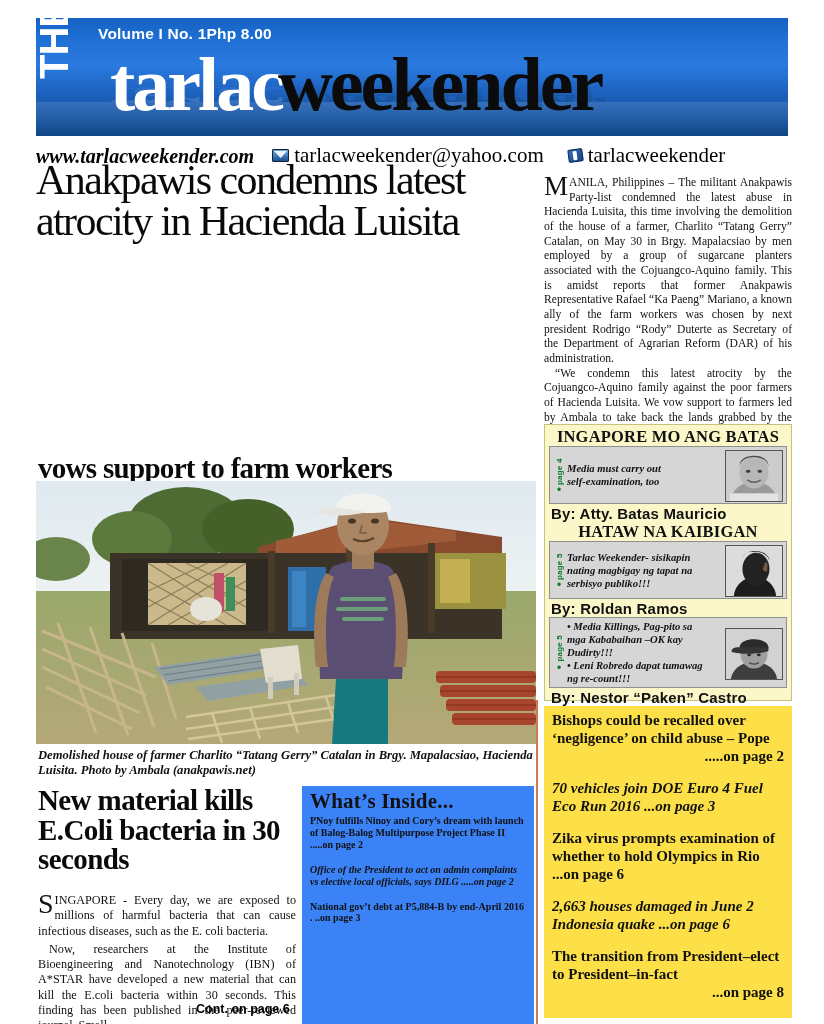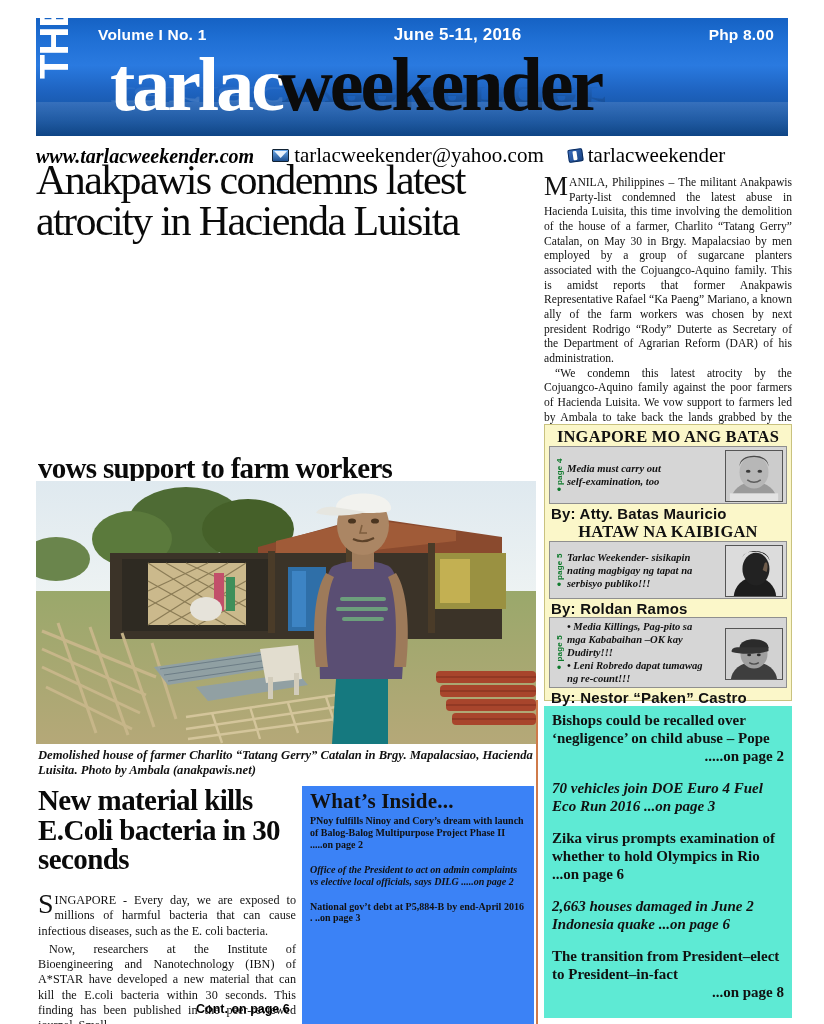--- a/index.html
+++ b/index.html
@@ -256,41 +256,40 @@
   .col-by {
     font-family: "Liberation Sans", sans-serif;
     font-weight: bold; font-size: 15px;
     letter-spacing: .2px; color: #111;
     padding-left: 2px; margin-top: -1px;
   }
 
   
   .briefs {
     position: absolute; left: 544px; top: 706px; width: 248px; height: 312px;
-    background: #5eead4;
+    background: #fde047;
     padding: 5px 8px;
   }
   .brief {
     font-family: "Liberation Serif", serif;
     font-weight: bold; font-size: 15px; line-height: 1.2;
     color: #111; margin-bottom: 14px;
   }
   .brief.ital { font-style: italic; }
   .brief .pg { white-space: nowrap; }
   .brief .right { display:block; text-align: right; }
 
   .rule-left { position:absolute; left:536px; top:700px; width:2px; height:324px; background:#cf7a4a; }
 </style>
 </head>
 <body>
 
 <div class="masthead">
   <div class="mh-topline">
     <span class="mh-vol">Volume I No. 1</span>
-    <span class="mh-date">June 5-11, 2016</span>
     <span class="mh-price">Php 8.00</span>
   </div>
   <div class="mh-the">THE</div>
   <div class="mh-name">
     <span class="w1">tarlac</span><span class="w2">weekender</span>
   </div>
   <div class="mh-reflect" aria-hidden="true">
     <span class="w1">tarlac</span><span class="w2">weekender</span>
   </div>
 </div>

